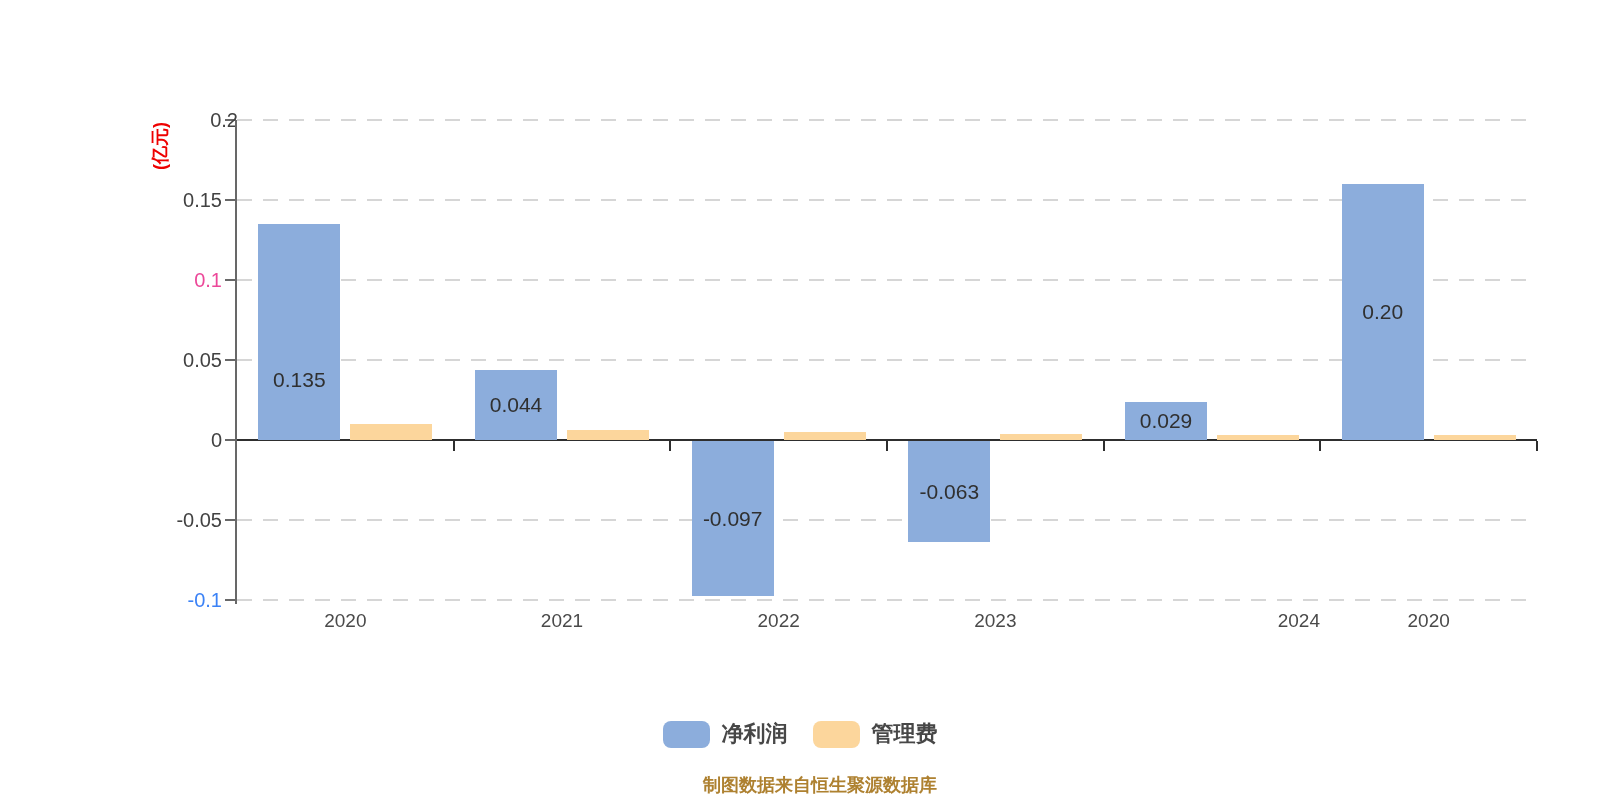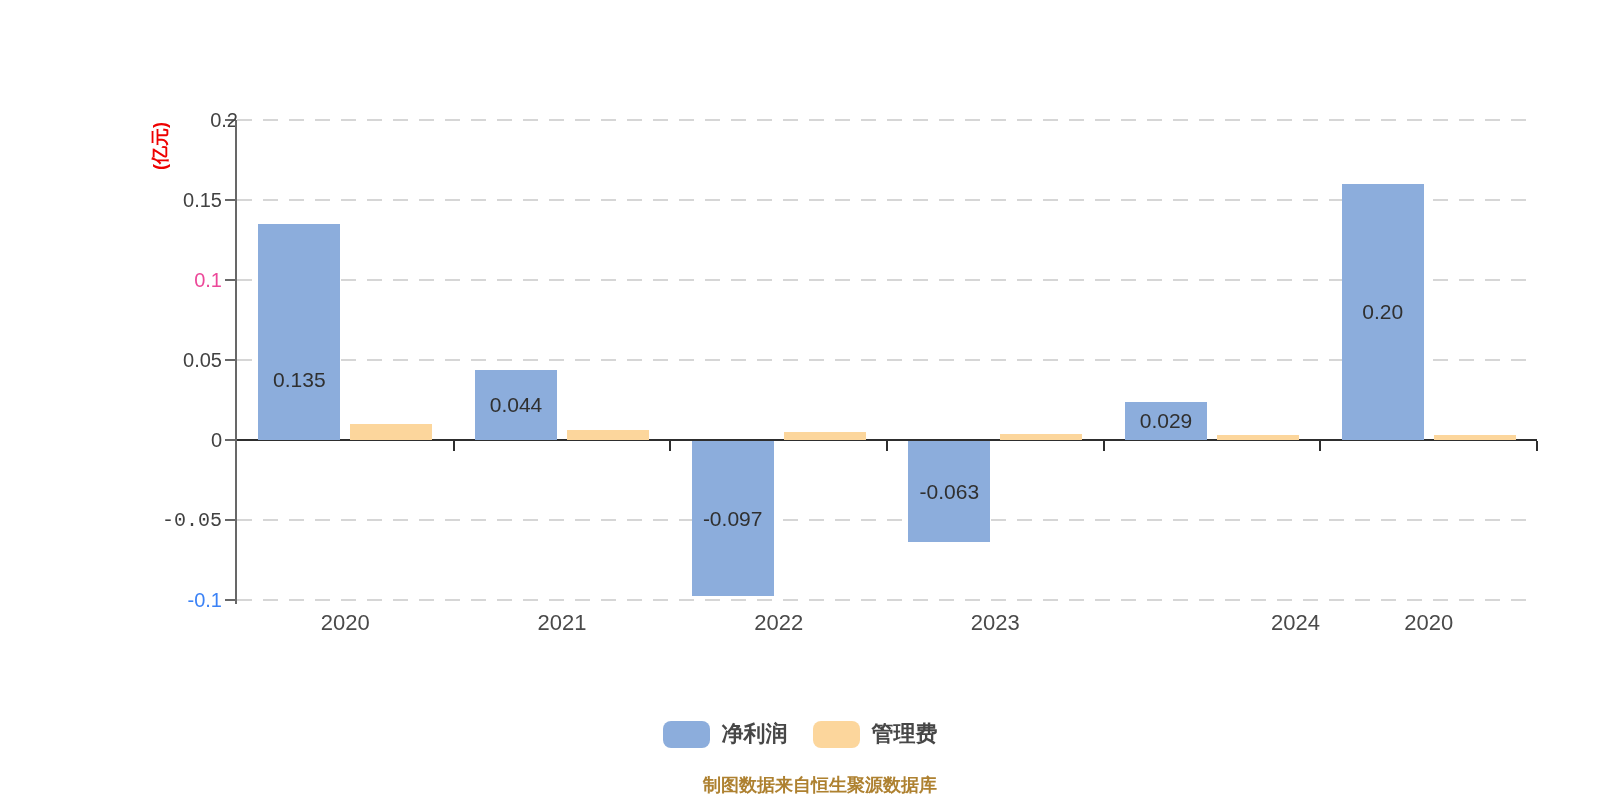--- a/index.html
+++ b/index.html
@@ -10,21 +10,21 @@
   .yname{position:absolute;left:160px;top:146px;transform:translate(-50%,-50%) rotate(-90deg);
          font-size:18px;font-weight:bold;white-space:nowrap;}
   .gridline{position:absolute;height:2px;}
   .gridline.dashed{background-image:repeating-linear-gradient(90deg,var(--gc) 0 15px,transparent 15px 26px);}
   .gridline.solid{background:#2e2e2e;}
   .axis-y{position:absolute;width:2px;background:#686868;}
   .ytick{position:absolute;height:2px;width:11px;background:#686868;}
   .ylab{position:absolute;width:110px;text-align:right;font-size:20px;color:#424242;
         transform:translateY(-50%);}
   .xtick{position:absolute;width:2px;height:10px;background:#2e2e2e;}
-  .xlab{position:absolute;width:216px;text-align:center;font-size:22px;color:#4a4a4a;
+  .xlab{position:absolute;width:216px;text-align:center;font-size:19px;color:#4a4a4a;
         transform:translateX(-50%);}
   .bar{position:absolute;}
   .blabel{position:absolute;width:140px;text-align:center;font-size:21px;color:#303030;
           transform:translate(-50%,-50%);}
   .legend{position:absolute;left:0;top:719px;width:1600px;display:flex;
           justify-content:center;align-items:center;gap:25px;}
   .legend-item{display:flex;align-items:center;gap:12px;cursor:default;}
   .swatch{display:inline-block;width:47px;height:27px;border-radius:8px;}
   .legend-label{font-size:22px;font-weight:bold;color:#474747;}
   .source{position:absolute;left:0;top:773px;width:1600px;text-align:center;
@@ -46,21 +46,21 @@
       <div class="ytick" style="left: 225px; top: 279px; background: rgb(104, 104, 104);"></div>
       <div class="ylab" style="left: 112px; top: 280px; color: #ec4899;">0.1</div>
       <div class="gridline dashed" style="left: 237px; top: 359px; width: 1300px; --gc: #d6d6d6;"></div>
       <div class="ytick" style="left: 225px; top: 359px; background: rgb(104, 104, 104);"></div>
       <div class="ylab" style="left: 112px; top: 360px; color: rgb(66, 66, 66);">0.05</div>
       <div class="gridline solid" style="left: 237px; top: 439px; width: 1300px;"></div>
       <div class="ytick" style="left: 225px; top: 439px; background: rgb(104, 104, 104);"></div>
       <div class="ylab" style="left: 112px; top: 440px; color: rgb(66, 66, 66);">0</div>
       <div class="gridline dashed" style="left: 237px; top: 519px; width: 1300px; --gc: #d6d6d6;"></div>
       <div class="ytick" style="left: 225px; top: 519px; background: rgb(104, 104, 104);"></div>
-      <div class="ylab" style="left: 112px; top: 520px; color: rgb(66, 66, 66); font-family: Liberation Mono, monospace;">-0.05</div>
+      <div class="ylab" style="left: 112px; top: 520px; color: rgb(66, 66, 66);">-0.05</div>
       <div class="gridline dashed" style="left: 237px; top: 599px; width: 1300px; --gc: #d6d6d6;"></div>
       <div class="ytick" style="left: 225px; top: 599px; background: rgb(104, 104, 104);"></div>
       <div class="ylab" style="left: 112px; top: 600px; color: #3b82f6;">-0.1</div>
       <div class="axis-y" style="left: 235px; top: 120px; height: 484px; background: rgb(104, 104, 104);"></div>
       <div class="xtick" style="left: 452.667px; top: 441px; background: rgb(46, 46, 46);"></div>
       <div class="xtick" style="left: 669.333px; top: 441px; background: rgb(46, 46, 46);"></div>
       <div class="xtick" style="left: 886px; top: 441px; background: rgb(46, 46, 46);"></div>
       <div class="xtick" style="left: 1102.67px; top: 441px; background: rgb(46, 46, 46);"></div>
       <div class="xtick" style="left: 1319.33px; top: 441px; background: rgb(46, 46, 46);"></div>
       <div class="xtick" style="left: 1536px; top: 441px; background: rgb(46, 46, 46);"></div>

